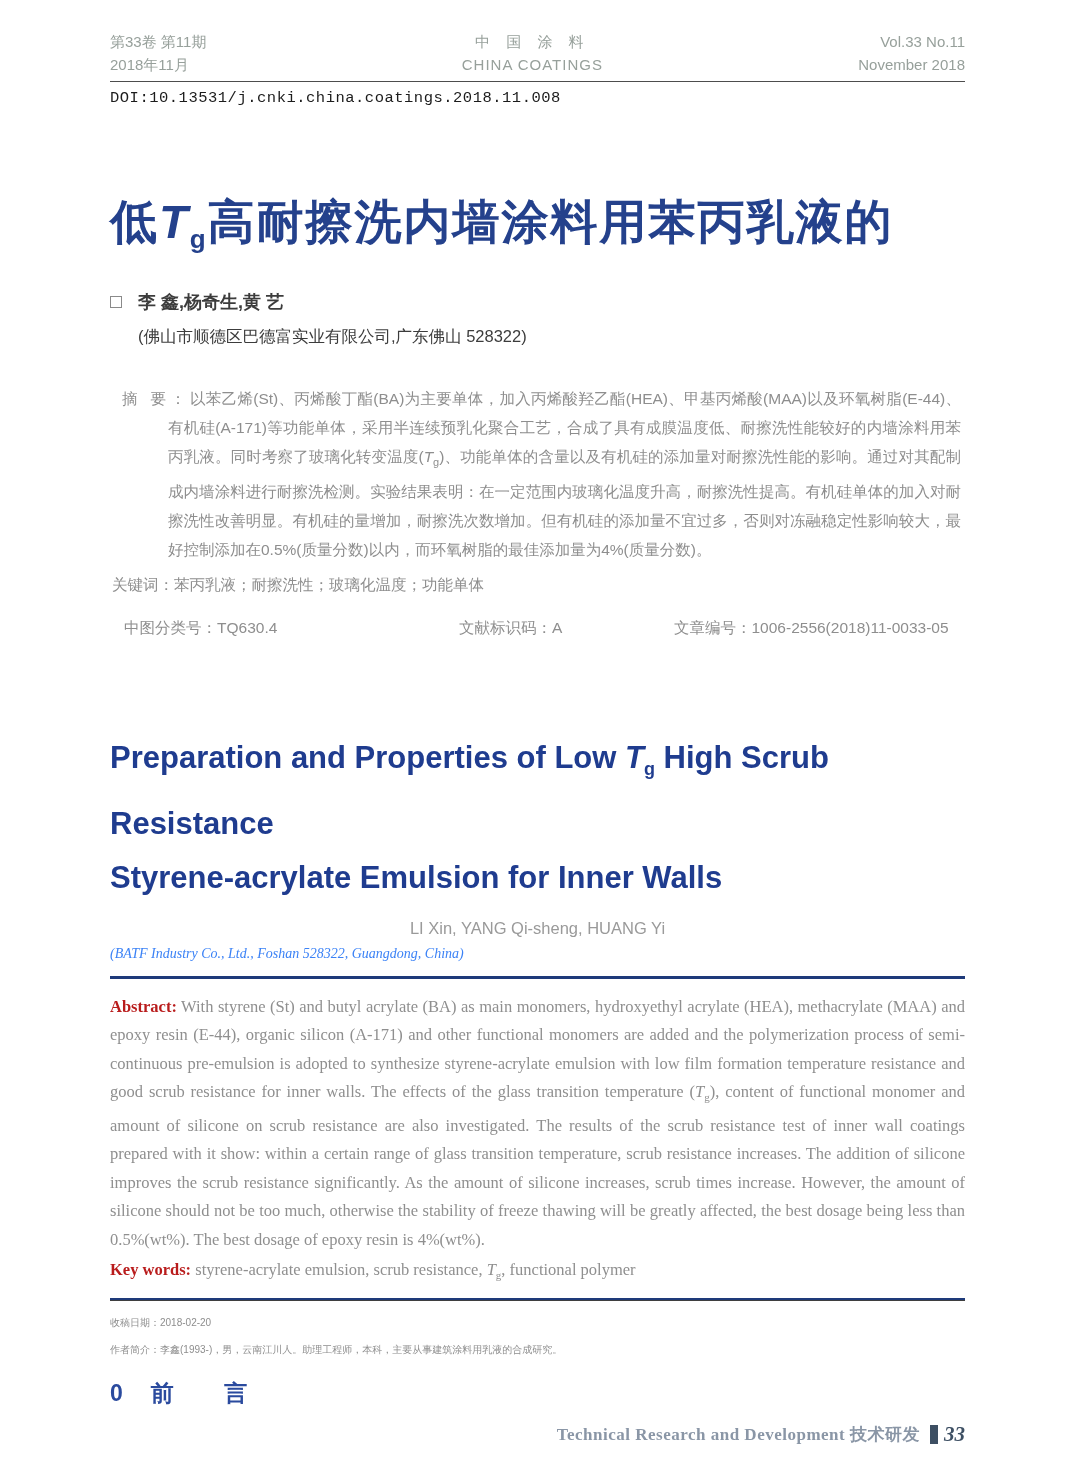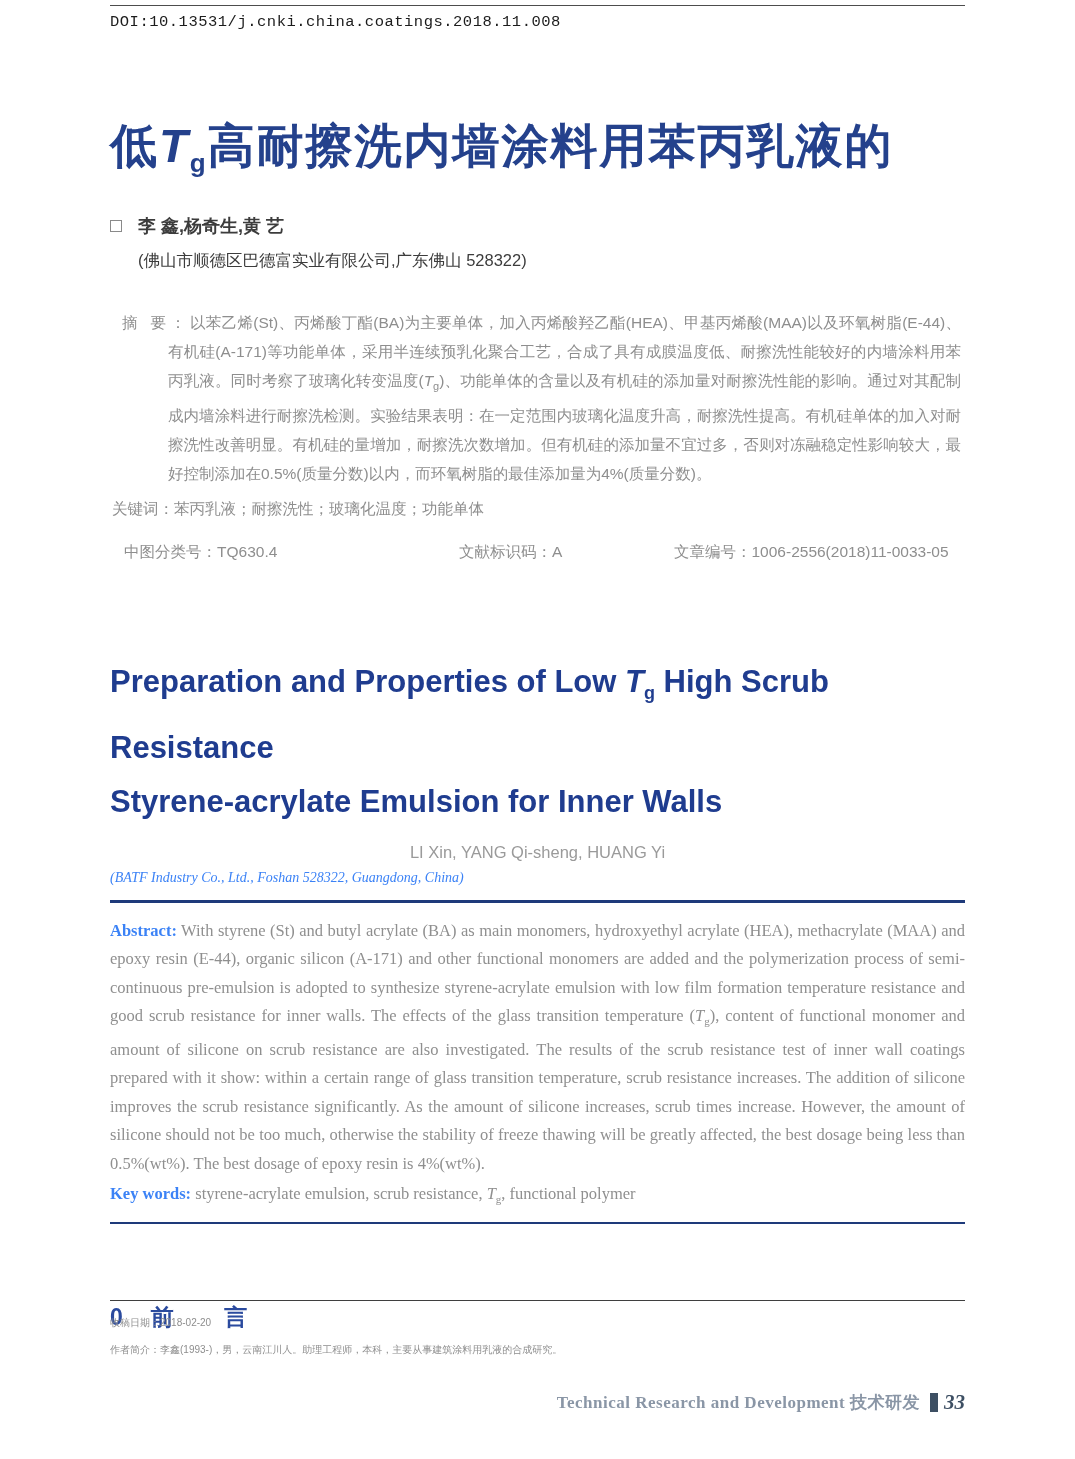--- a/index.html
+++ b/index.html
@@ -125,21 +125,21 @@
   .navy-rule-thin { border-bottom: 2px solid #1e3a7a; margin-top: 8px; }
 
   .en-abstract {
     margin-top: 14px;
     color: #8f8f8f;
     font-size: 16.5px;
     line-height: 28.5px;
     text-align: justify;
     font-family: "Liberation Serif", serif;
   }
-  .en-abstract .bold-label, .en-keywords .bold-label { font-weight: bold; color: #3b82f6; }
+  .en-abstract .bold-label, .en-keywords .bold-label { font-weight: bold; color: #b91c1c; }
   .en-abstract .tg-t, .en-keywords .tg-t { font-style: italic; }
   .en-abstract sub, .en-keywords sub { font-size: 11px; }
   .en-keywords {
     margin-top: 2px;
     color: #8f8f8f;
     font-size: 16.5px;
     line-height: 28.5px;
     font-family: "Liberation Serif", serif;
   }
 
@@ -164,21 +164,21 @@
     padding-top: 8px;
     color: #8e8e8e;
     font-size: 10px;
     line-height: 27px;
   }
 
   
   .page-footer {
     position: absolute;
     right: 110px;
-    top: 1390px;
+    top: 1422px;
     display: flex;
     align-items: center;
     font-family: "Liberation Serif", serif;
   }
   .page-footer .footer-text {
     color: #8a96a6;
     font-weight: bold;
     font-size: 17px;
     letter-spacing: 0.5px;
   }
@@ -195,20 +195,34 @@
     font-size: 21px;
     font-family: "Liberation Serif", serif;
   }
 </style>
 </head>
 <body>
 
 <div class="page">
   <div class="content">
 
+    <div class="jheader">
+      <div class="col-left">
+        <div>第33卷 第11期</div>
+        <div>2018年11月</div>
+      </div>
+      <div class="col-center">
+        <div class="cn-name">中 国 涂 料</div>
+        <div>CHINA COATINGS</div>
+      </div>
+      <div class="col-right">
+        <div>Vol.33  No.11</div>
+        <div>November 2018</div>
+      </div>
+    </div>
     <div class="header-rule"></div>
     <div class="doi-line">DOI:10.13531/j.cnki.china.coatings.2018.11.008</div>
 
     <div class="cn-title">
       <div><span>低</span><span class="tg-t">T</span><sub>g</sub><span>高耐擦洗内墙涂料用苯丙乳液的</span></div>
     </div>
 
     <div class="cn-authors">
       <span class="author-square"></span>
       <span>李  鑫,杨奇生,黄  艺</span>

